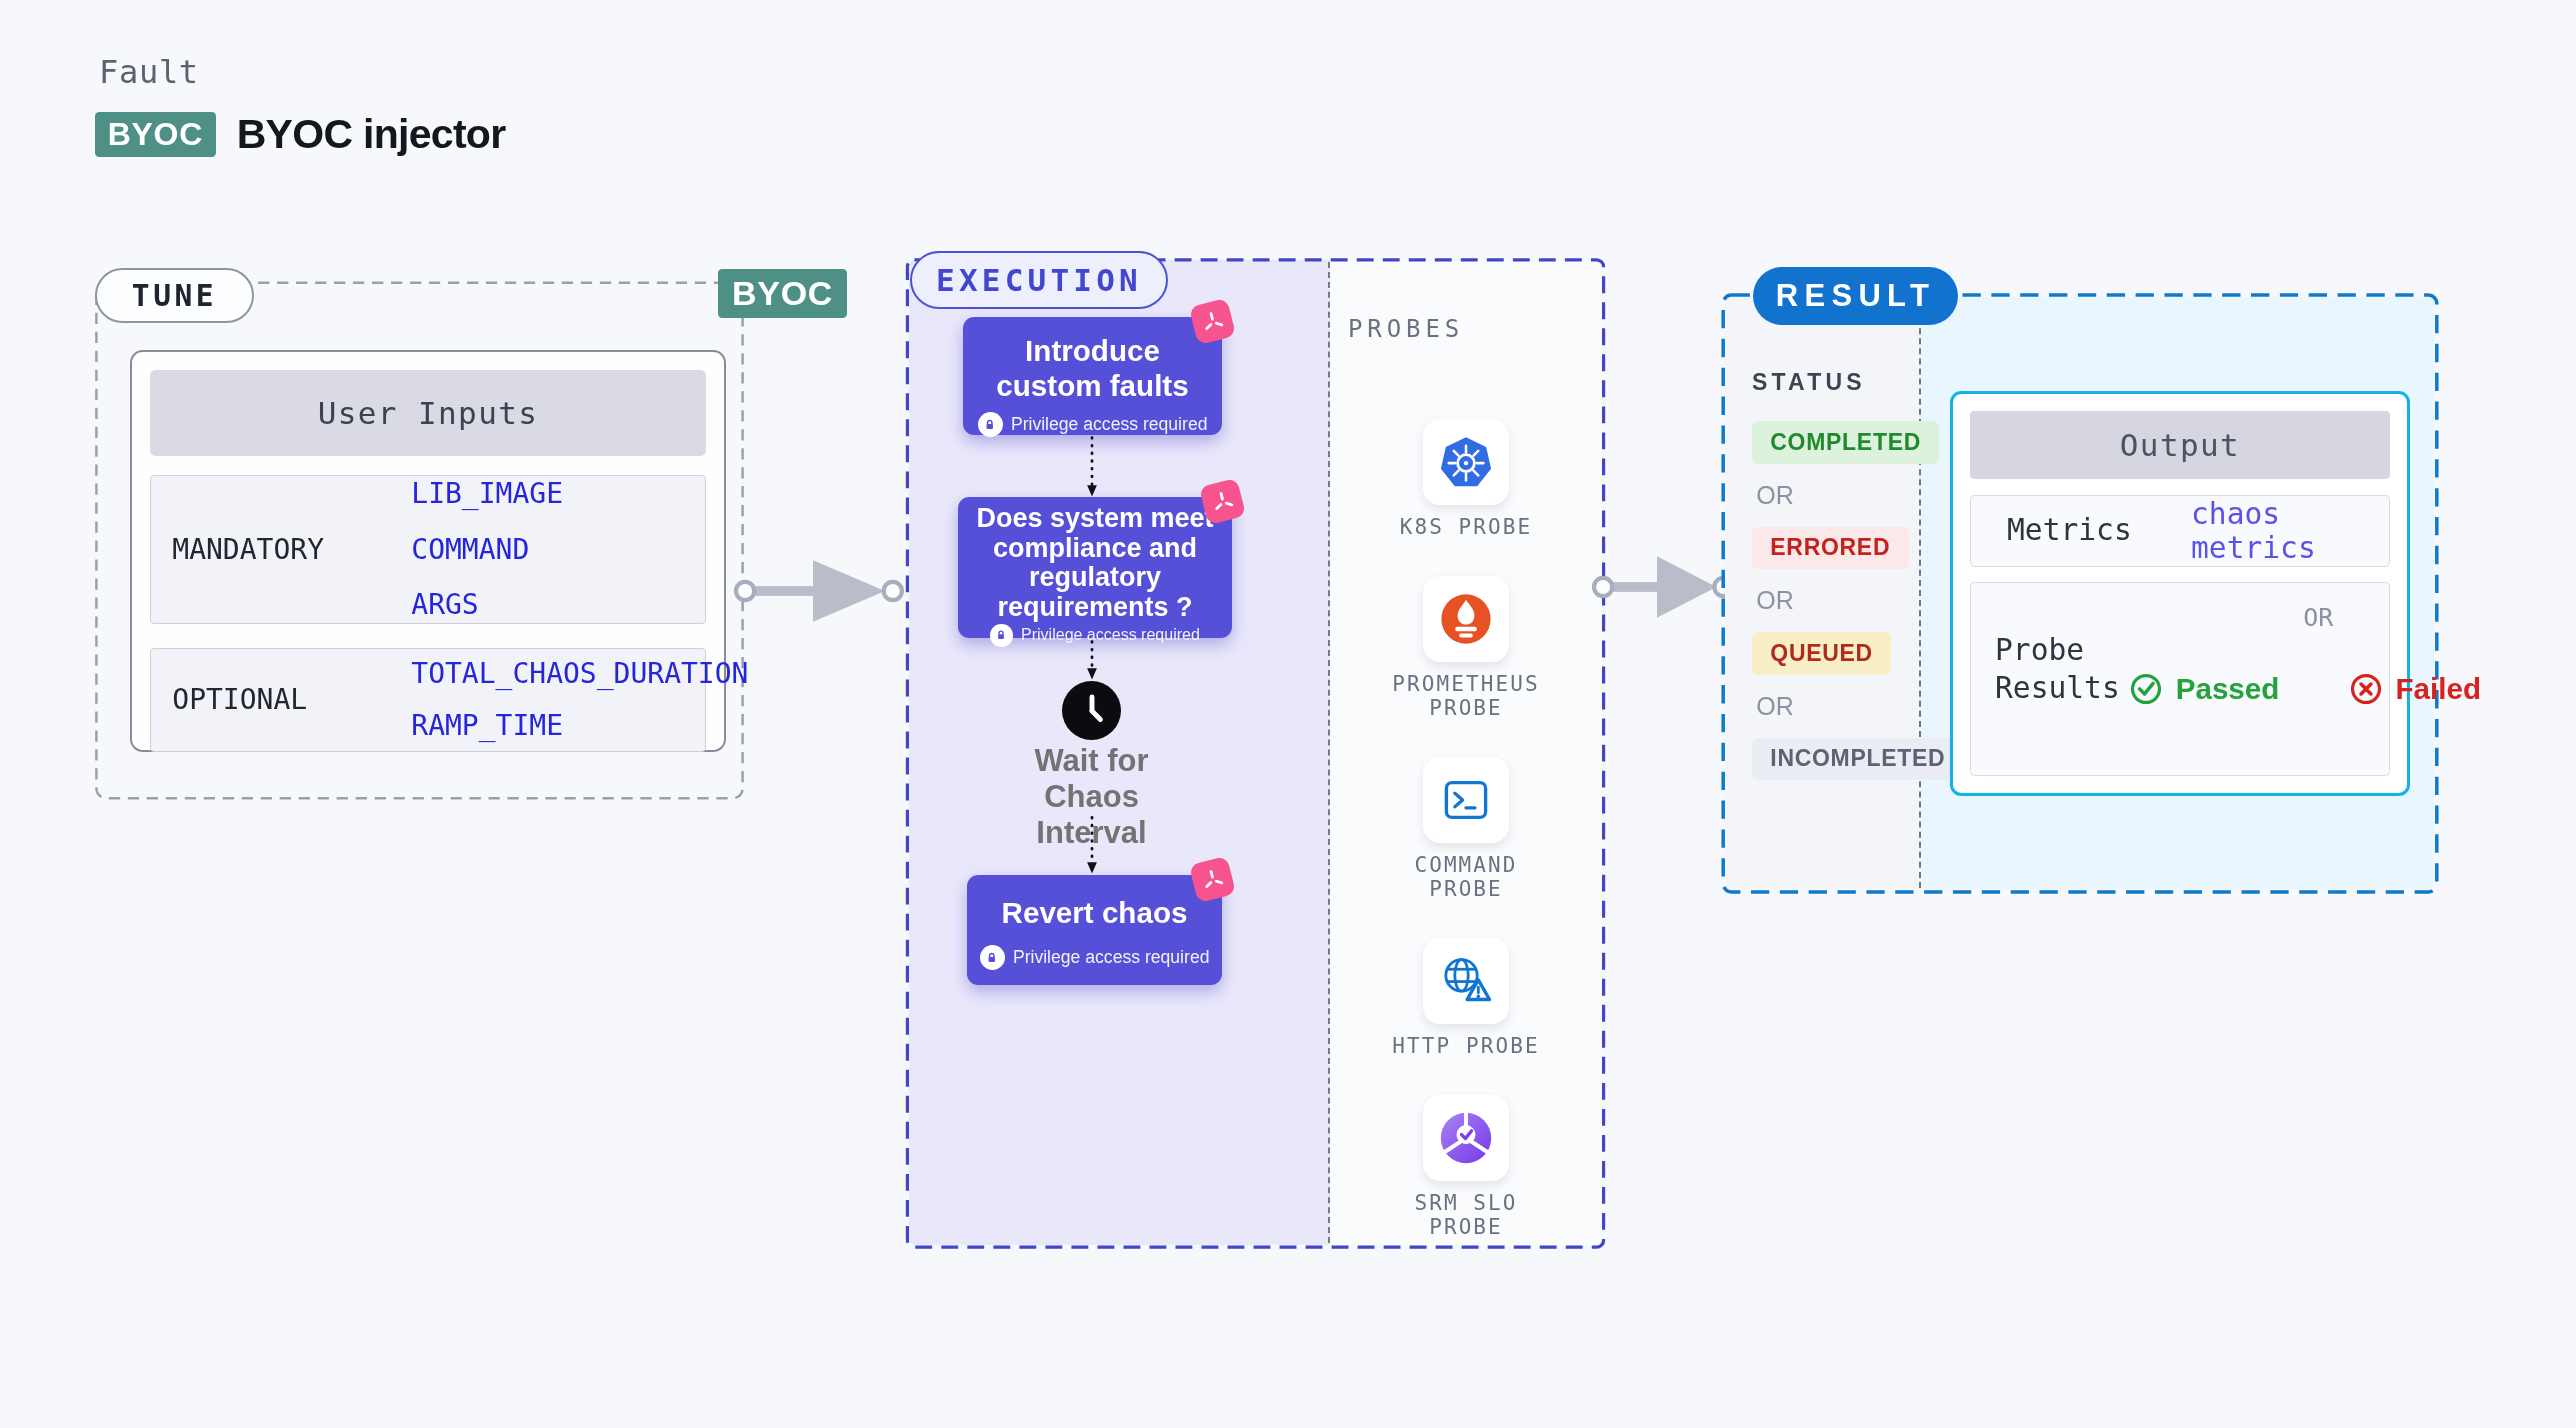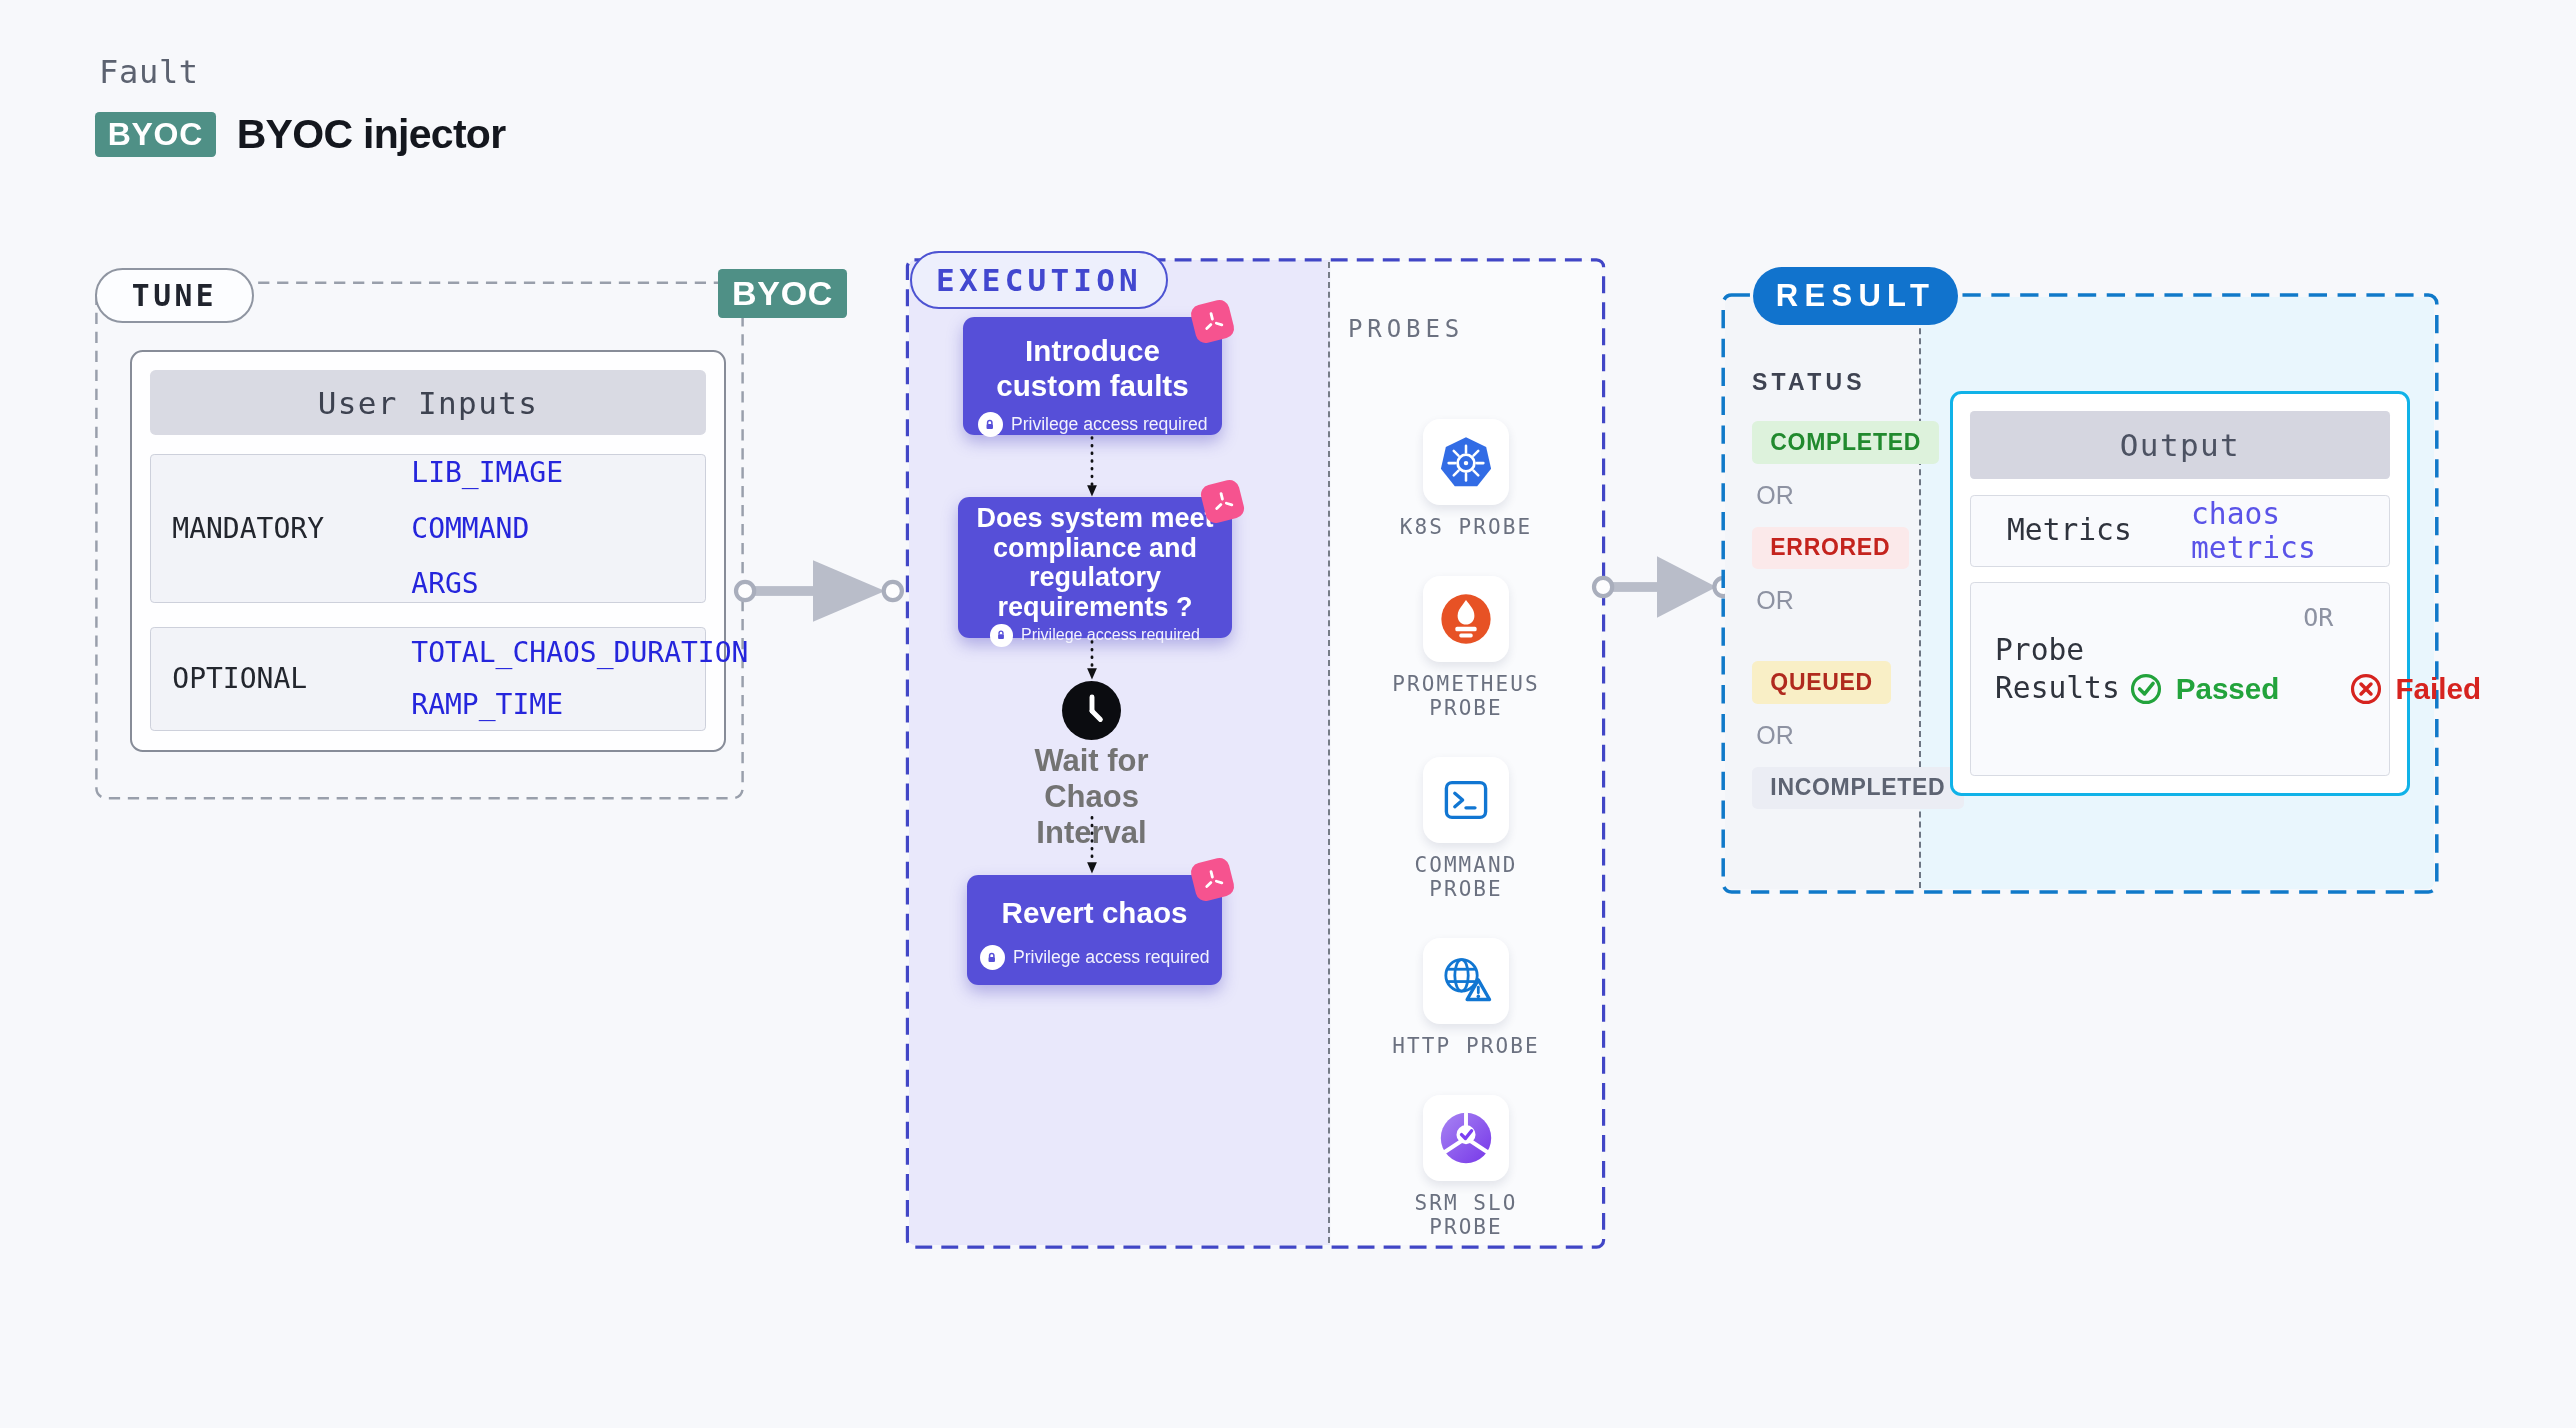--- a/index.html
+++ b/index.html
@@ -18,21 +18,21 @@
   
   svg.frame{position:absolute;overflow:visible;}
 
   
   .tune-pill{left:95px;top:268px;width:159px;height:55px;background:#fcfdff;
              border:2.8px solid #8f95a1;border-radius:29px;display:flex;align-items:center;justify-content:center;
              font-size:29.6px;font-weight:bold;color:#20242e;letter-spacing:3.5px;box-sizing:border-box;}
   .tune-corner-badge{left:718px;top:269px;font-size:34px;padding:4.9px 14px;}
   .ui-box{left:130px;top:350px;width:596px;height:402px;background:#fefeff;border:2.1px solid #878c98;
           border-radius:12.7px;box-sizing:border-box;padding:18.3px;}
-  .ui-header{height:65px;background:#d9dae3;border-radius:5.6px;display:flex;align-items:center;justify-content:center;
+  .ui-header{height:86px;background:#d9dae3;border-radius:5.6px;display:flex;align-items:center;justify-content:center;
              font-size:31px;color:#3d4250;letter-spacing:1.4px;text-align:center;}
   .ui-row{background:#f2f3f8;border:1.4px solid #cdd0db;border-radius:4.2px;display:flex;align-items:stretch;box-sizing:border-box;}
   .ui-row.mandatory{margin-top:18.3px;height:149px;}
   .ui-row.optional{margin-top:24px;height:104px;}
   .ui-row-label{flex:0 0 239px;display:flex;align-items:center;padding-left:21px;
                 font-size:28px;color:#23262e;}
   .ui-row-values{display:flex;flex-direction:column;justify-content:center;gap:22.5px;}
   .ui-row.optional .ui-row-values{gap:19.7px;}
   .ui-value{font-size:28px;color:#2525dc;}
 
@@ -86,21 +86,21 @@
   .result-divider{left:1919px;top:298px;height:590px;border-left:2.1px dashed #6d7683;}
   .result-pill{left:1753px;top:267px;width:205px;height:58px;background:#1173cd;border-radius:29px;
                display:flex;align-items:center;justify-content:center;color:#fff;
                font-size:31px;font-weight:bold;letter-spacing:6.3px;}
   .status-col{left:1725px;top:369px;width:195px;box-sizing:border-box;padding-left:27px;
               display:flex;flex-direction:column;align-items:flex-start;gap:17px;}
   .status-heading{font-size:23px;font-weight:bold;color:#3e4352;letter-spacing:4.2px;margin-bottom:8.4px;}
   .status-badge{padding:7.7px 18.3px;border-radius:5.6px;font-size:23px;font-weight:bold;letter-spacing:0.7px;white-space:nowrap;}
   .st-completed{color:#218a2e;background:#ddf2dc;}
   .st-errored{color:#c4231d;background:#fbe9ea;}
-  .st-queued{color:#b02a1e;background:#f9efc6;margin-top:29px;}
+  .st-queued{color:#b02a1e;background:#f9efc6;}
   .st-incompleted{color:#5d6372;background:#ebedf4;}
   .status-or{font-size:25px;color:#8d92a2;margin-left:4.2px;}
 
   .output-box{left:1950px;top:391px;width:460px;height:405px;background:#fff;border:3.5px solid #10b2e8;
               border-radius:11.3px;box-sizing:border-box;padding:17px;}
   .output-header{height:68px;background:#d5d6e0;border-radius:4.2px;display:flex;align-items:center;justify-content:center;
                  font-size:31px;color:#4c5262;letter-spacing:1.4px;}
   .output-row{background:#f9fafd;border:1.4px solid #d8dbe3;border-radius:4.2px;box-sizing:border-box;display:flex;}
   .metrics-row{margin-top:15.5px;height:72px;align-items:center;padding-left:12px;}
   .probe-results-row{margin-top:15.5px;height:194px;padding-top:19.7px;}

